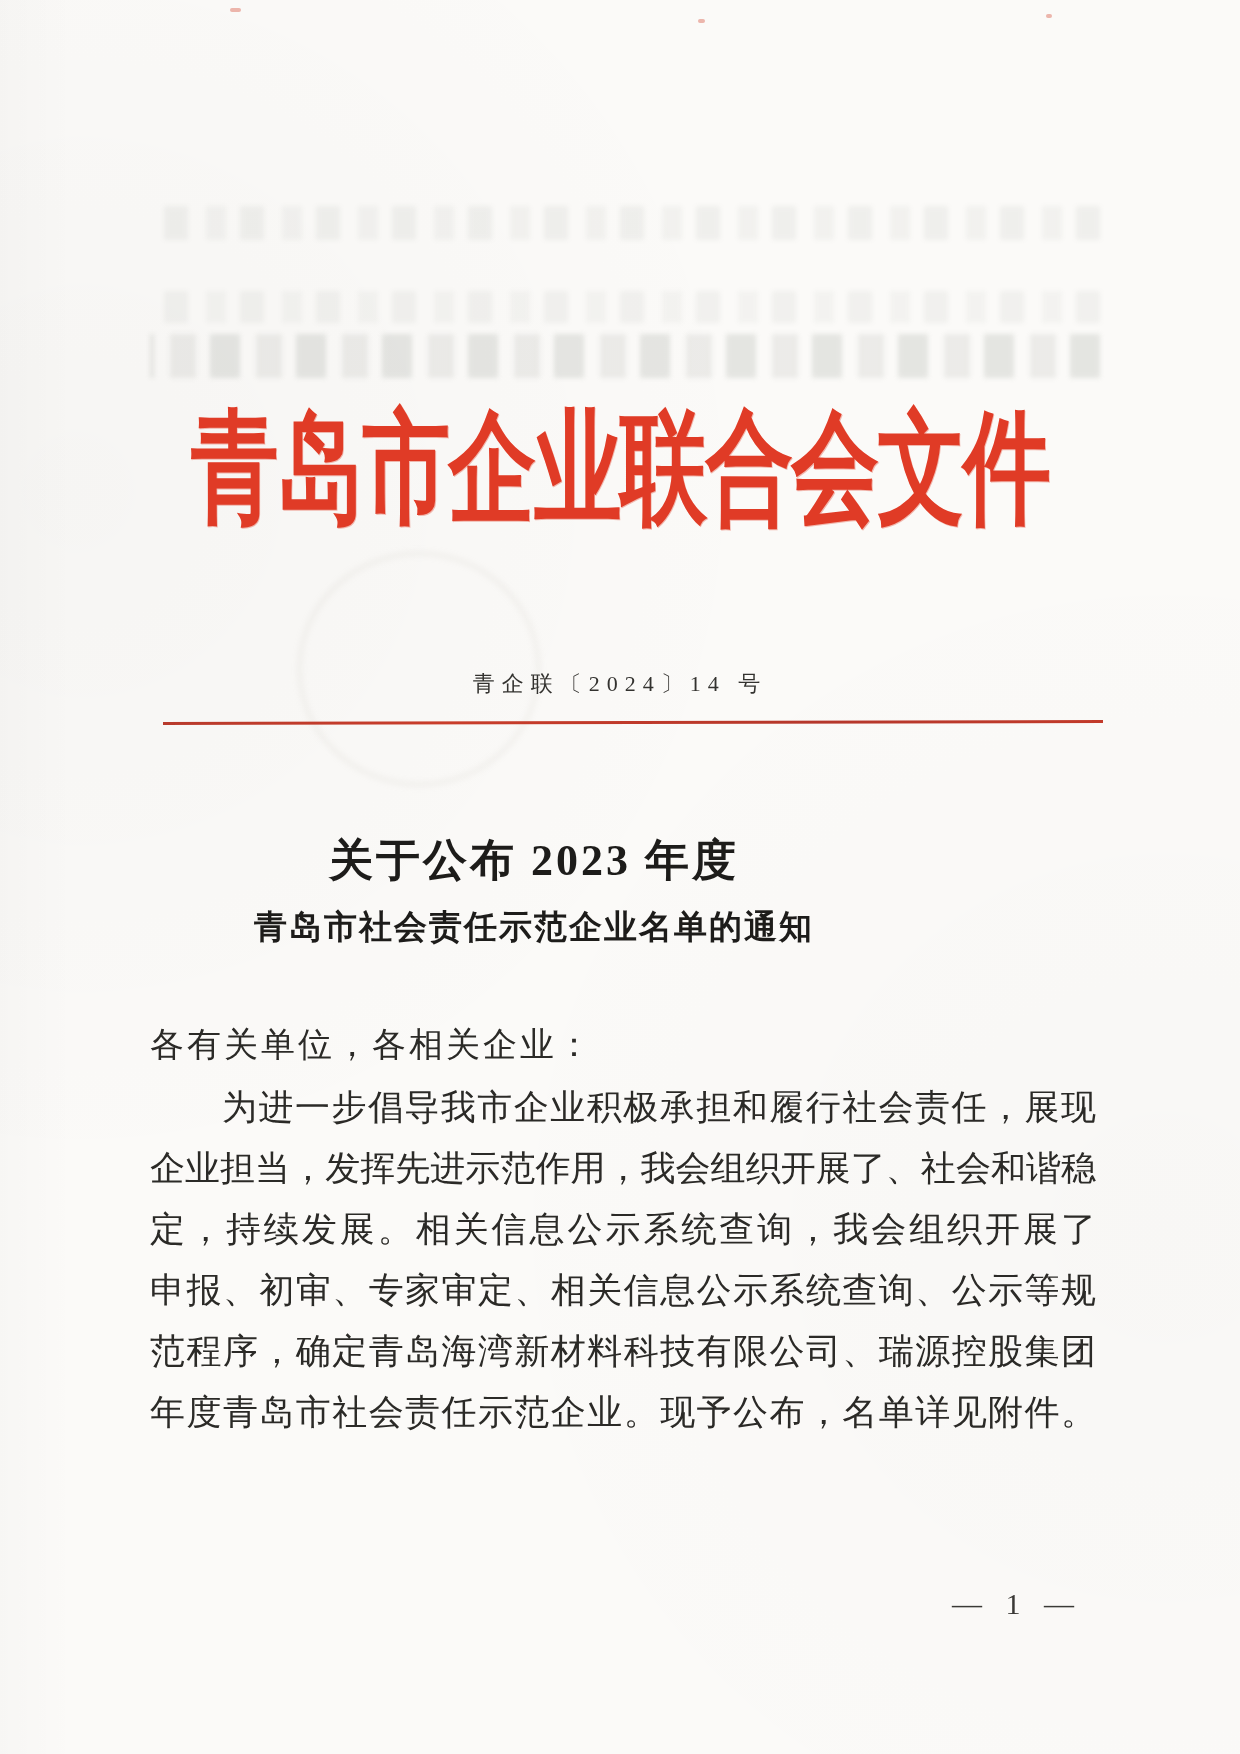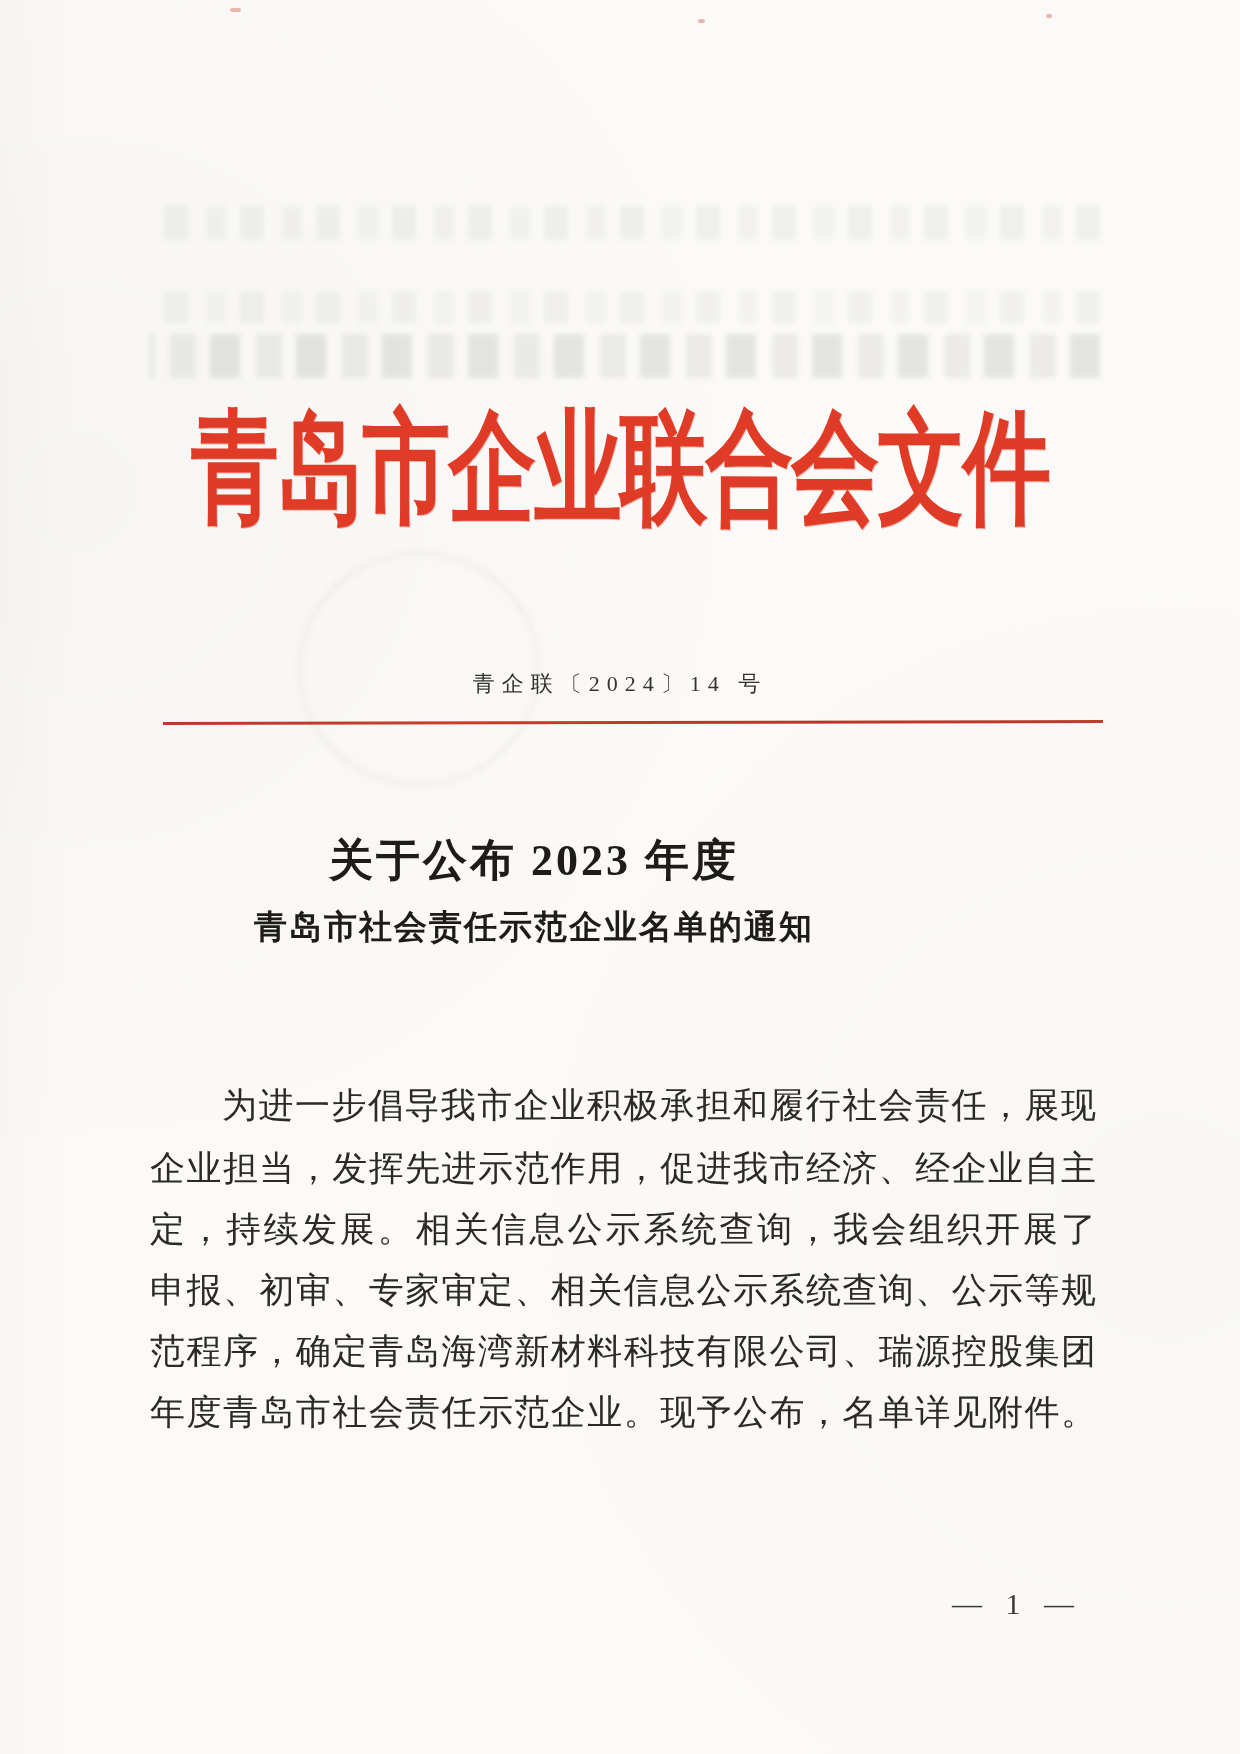--- a/index.html
+++ b/index.html
@@ -102,21 +102,21 @@
     color: #2b2a27;
   }
   .body-line {
     font-size: 35px;
     height: 61px; line-height: 52px;
     text-align: justify;
     text-align-last: justify;
     -moz-text-align-last: justify;
     white-space: normal;
   }
-  .body-line.indent { padding-left: 72px; font-family: Liberation Mono, monospace; }
+  .body-line.indent { padding-left: 72px; }
 
   .page-number {
     position: absolute; top: 1585px; left: 933px; width: 160px;
     text-align: center;
     font-size: 30px; line-height: 38px;
     word-spacing: 16px;
     color: #3a3936;
   }
 </style>
 </head>
@@ -137,24 +137,25 @@
   <div class="red-head">青岛市企业联合会文件</div>
 
   <div class="doc-number">青企联〔2024〕14 号</div>
 
   <div class="red-rule"></div>
 
   <div class="notice-title line1">关于公布 2023 年度</div>
 
   <div class="notice-title line2">青岛市社会责任示范企业名单的通知</div>
 
+  <div class="salutation">各有关单位，各相关企业：</div>
 
   <div class="body-block">
     <div class="body-line indent">为进一步倡导我市企业积极承担和履行社会责任，展现</div>
-    <div class="body-line">企业担当，发挥先进示范作用，促进我市经济、经企业自主</div>
+    <div class="body-line">企业担当，发挥先进示范作用，我会组织开展了、社会和谐稳</div>
     <div class="body-line">定，持续发展。相关信息公示系统查询，我会组织开展了</div>
     <div class="body-line">申报、初审、专家审定、相关信息公示系统查询、公示等规</div>
     <div class="body-line">范程序，确定青岛海湾新材料科技有限公司、瑞源控股集团</div>
     <div class="body-line">年度青岛市社会责任示范企业。现予公布，名单详见附件。</div>
   </div>
 
   <div class="page-number">— 1 —</div>
 
 </div>
 

